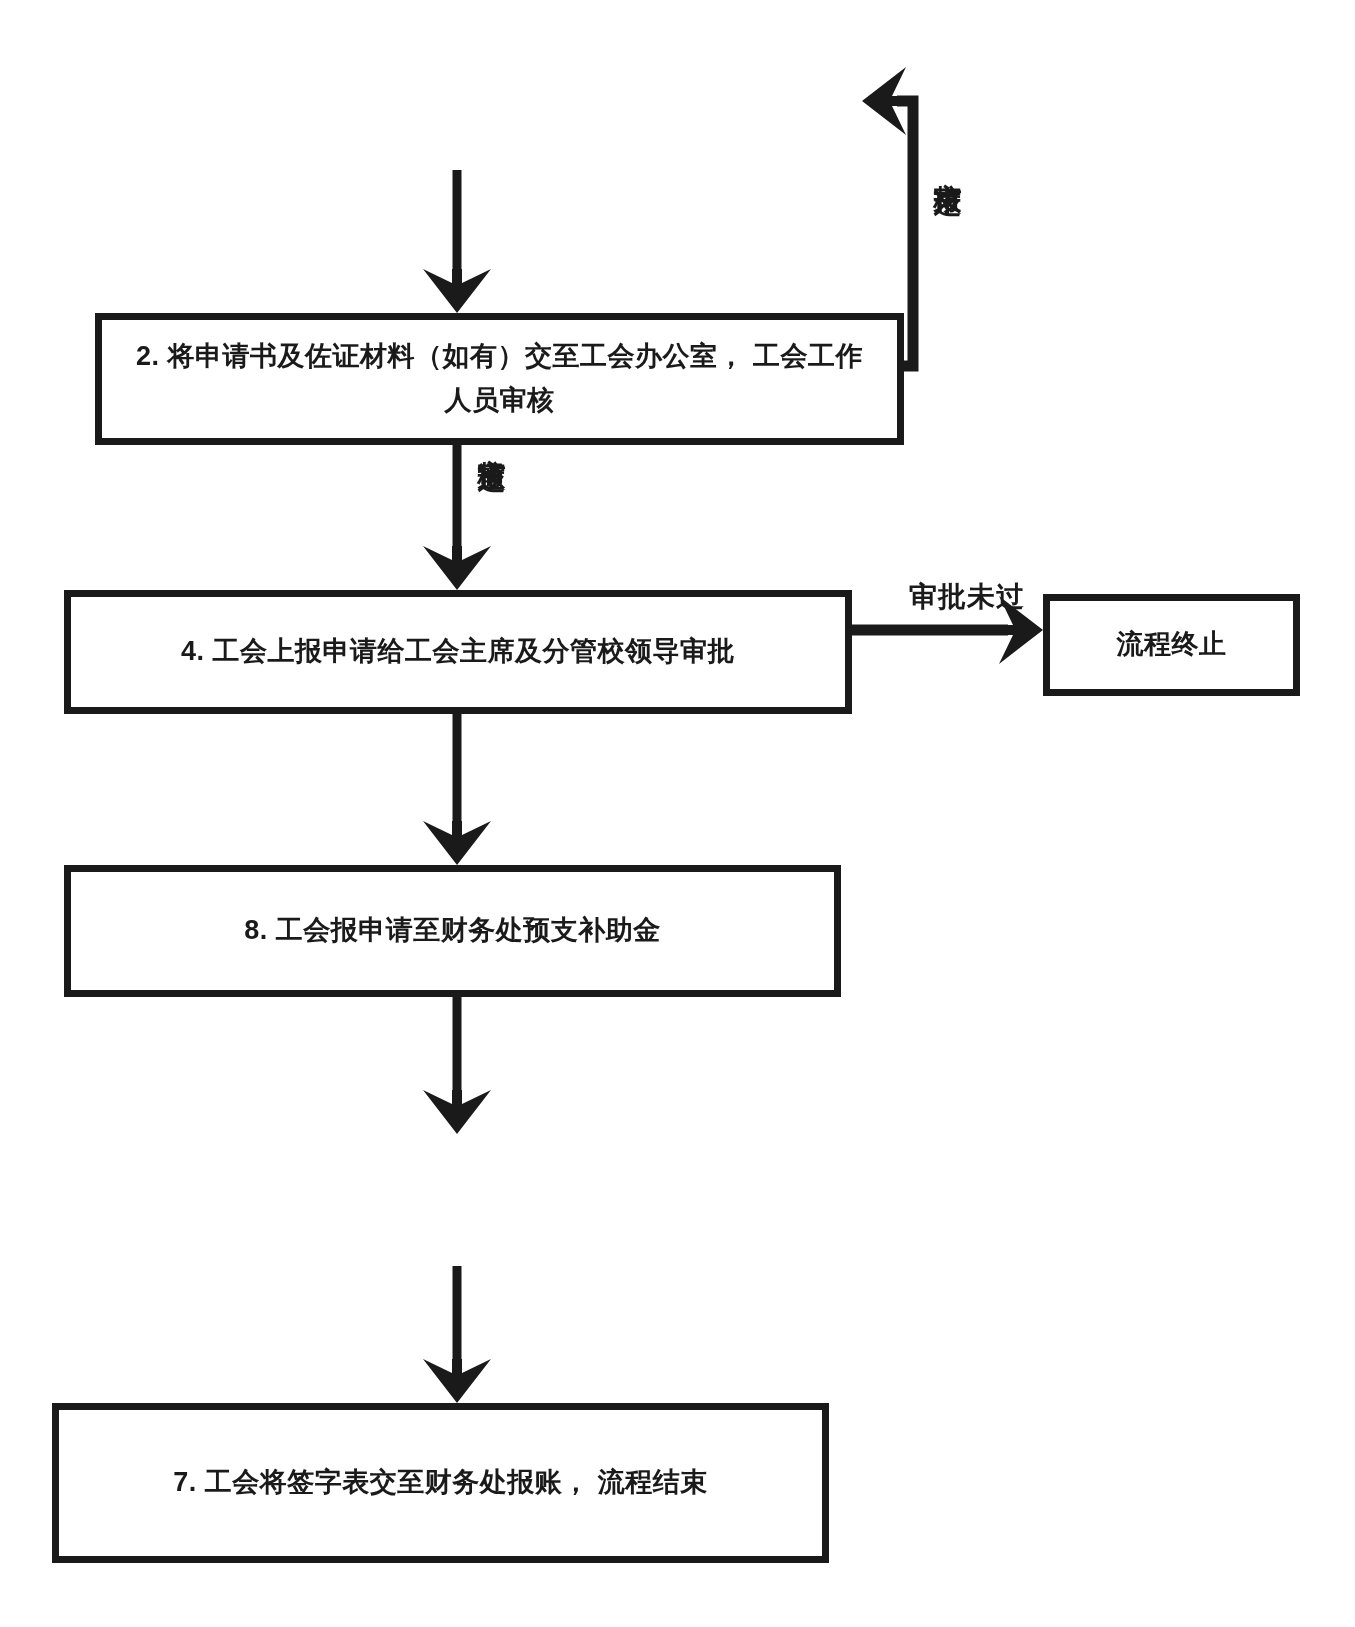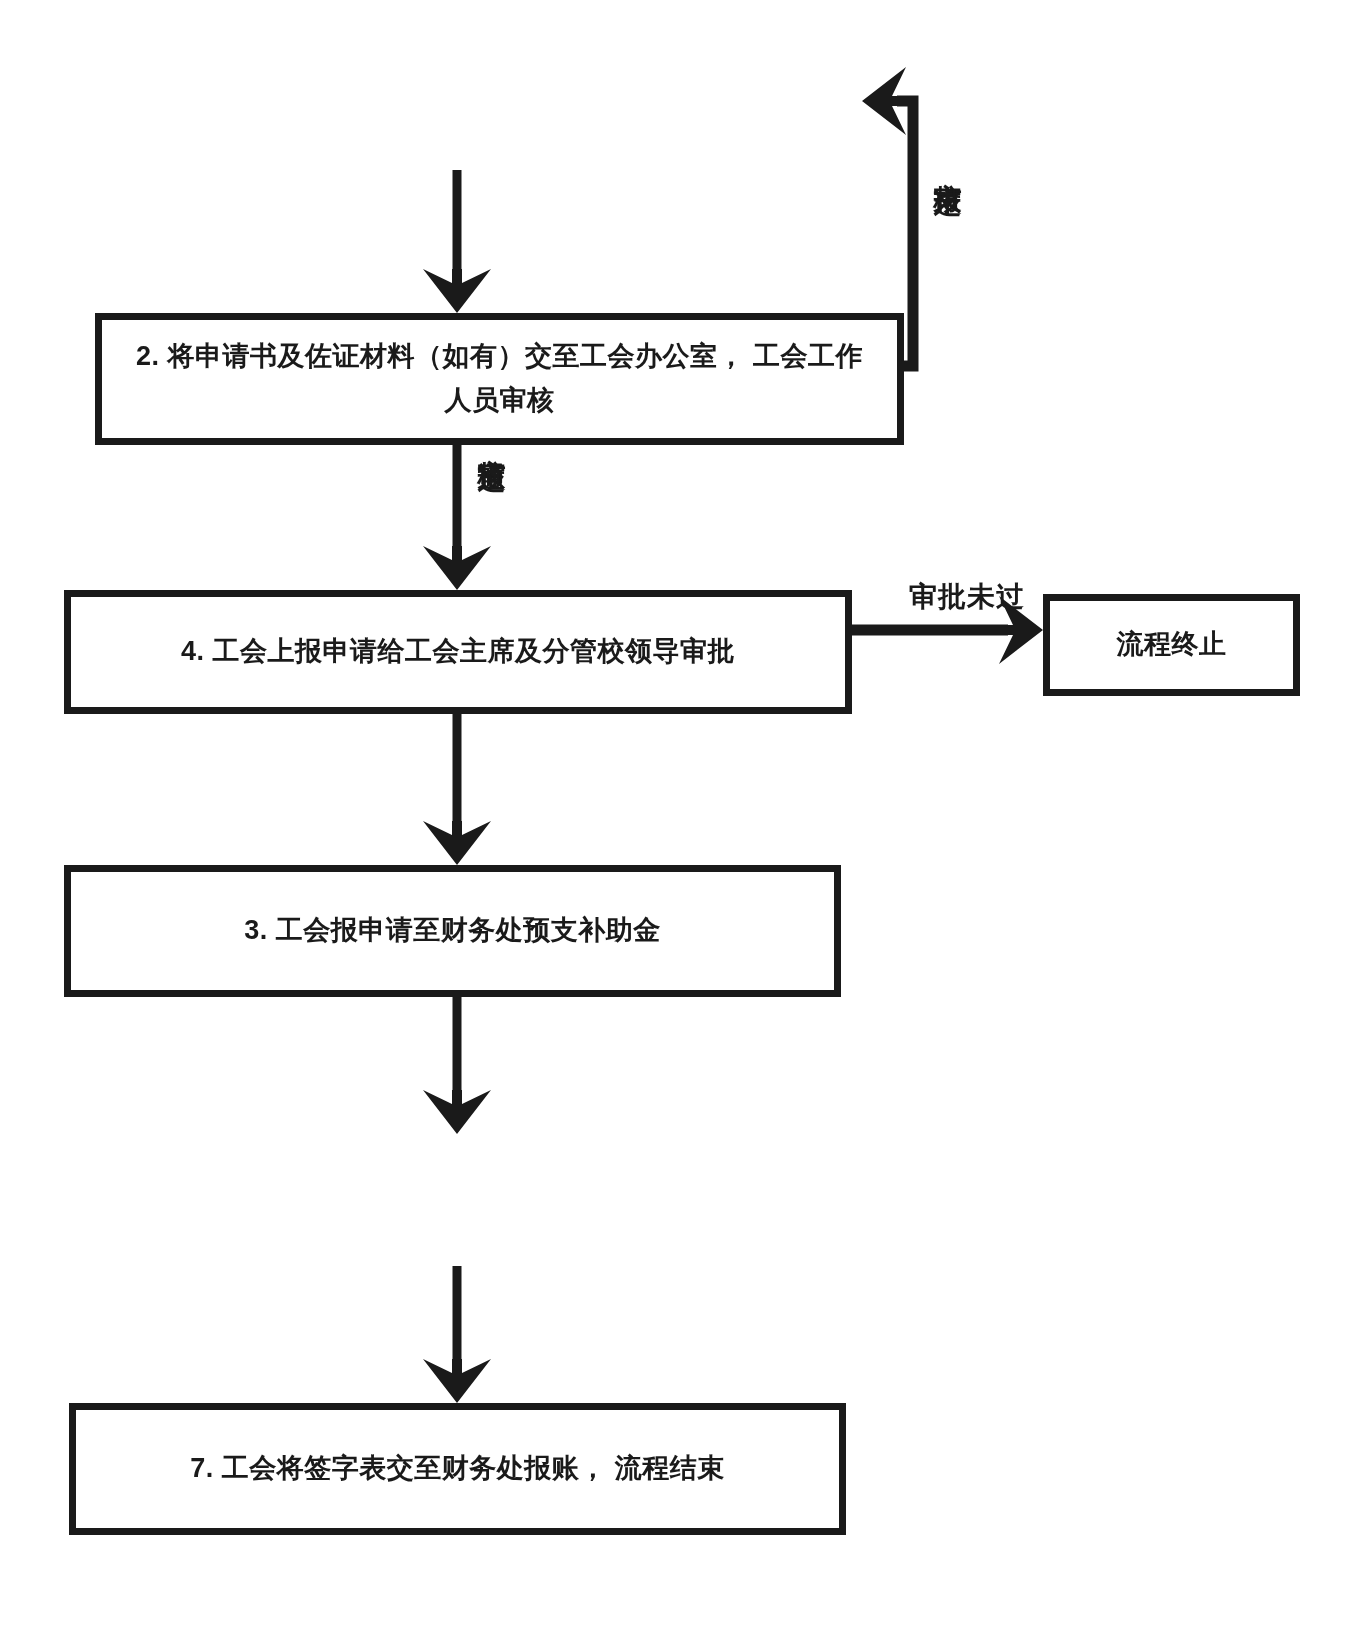--- a/index.html
+++ b/index.html
@@ -131,25 +131,25 @@
 
   <div class="node-box" style="left:64px; top:590px; width:788px; height:124px;">
     <div class="node-text single">4. 工会上报申请给工会主席及分管校领导审批</div>
   </div>
 
   <div class="node-box" style="left:1043px; top:594px; width:257px; height:102px;">
     <div class="node-text single">流程终止</div>
   </div>
 
   <div class="node-box" style="left:64px; top:865px; width:777px; height:132px;">
-    <div class="node-text single">3. 工会报申请至财务处预支补助金</div>
+    <div class="node-text single">8. 工会报申请至财务处预支补助金</div>
   </div>
 
 
-  <div class="node-box" style="left:69px; top:1403px; width:777px; height:132px;">
+  <div class="node-box" style="left:52px; top:1403px; width:777px; height:160px;">
     <div class="node-text single">7. 工会将签字表交至财务处报账，  流程结束</div>
   </div>
 
   <div class="edge-label-v" style="left:933px; top:160px;">审核未过</div>
 
   <div class="edge-label-v" style="left:477px; top:436px;">审核通过</div>
 
   <div class="edge-label-h" style="left:861px; top:583px;">审批未过</div>
 
 </div>

